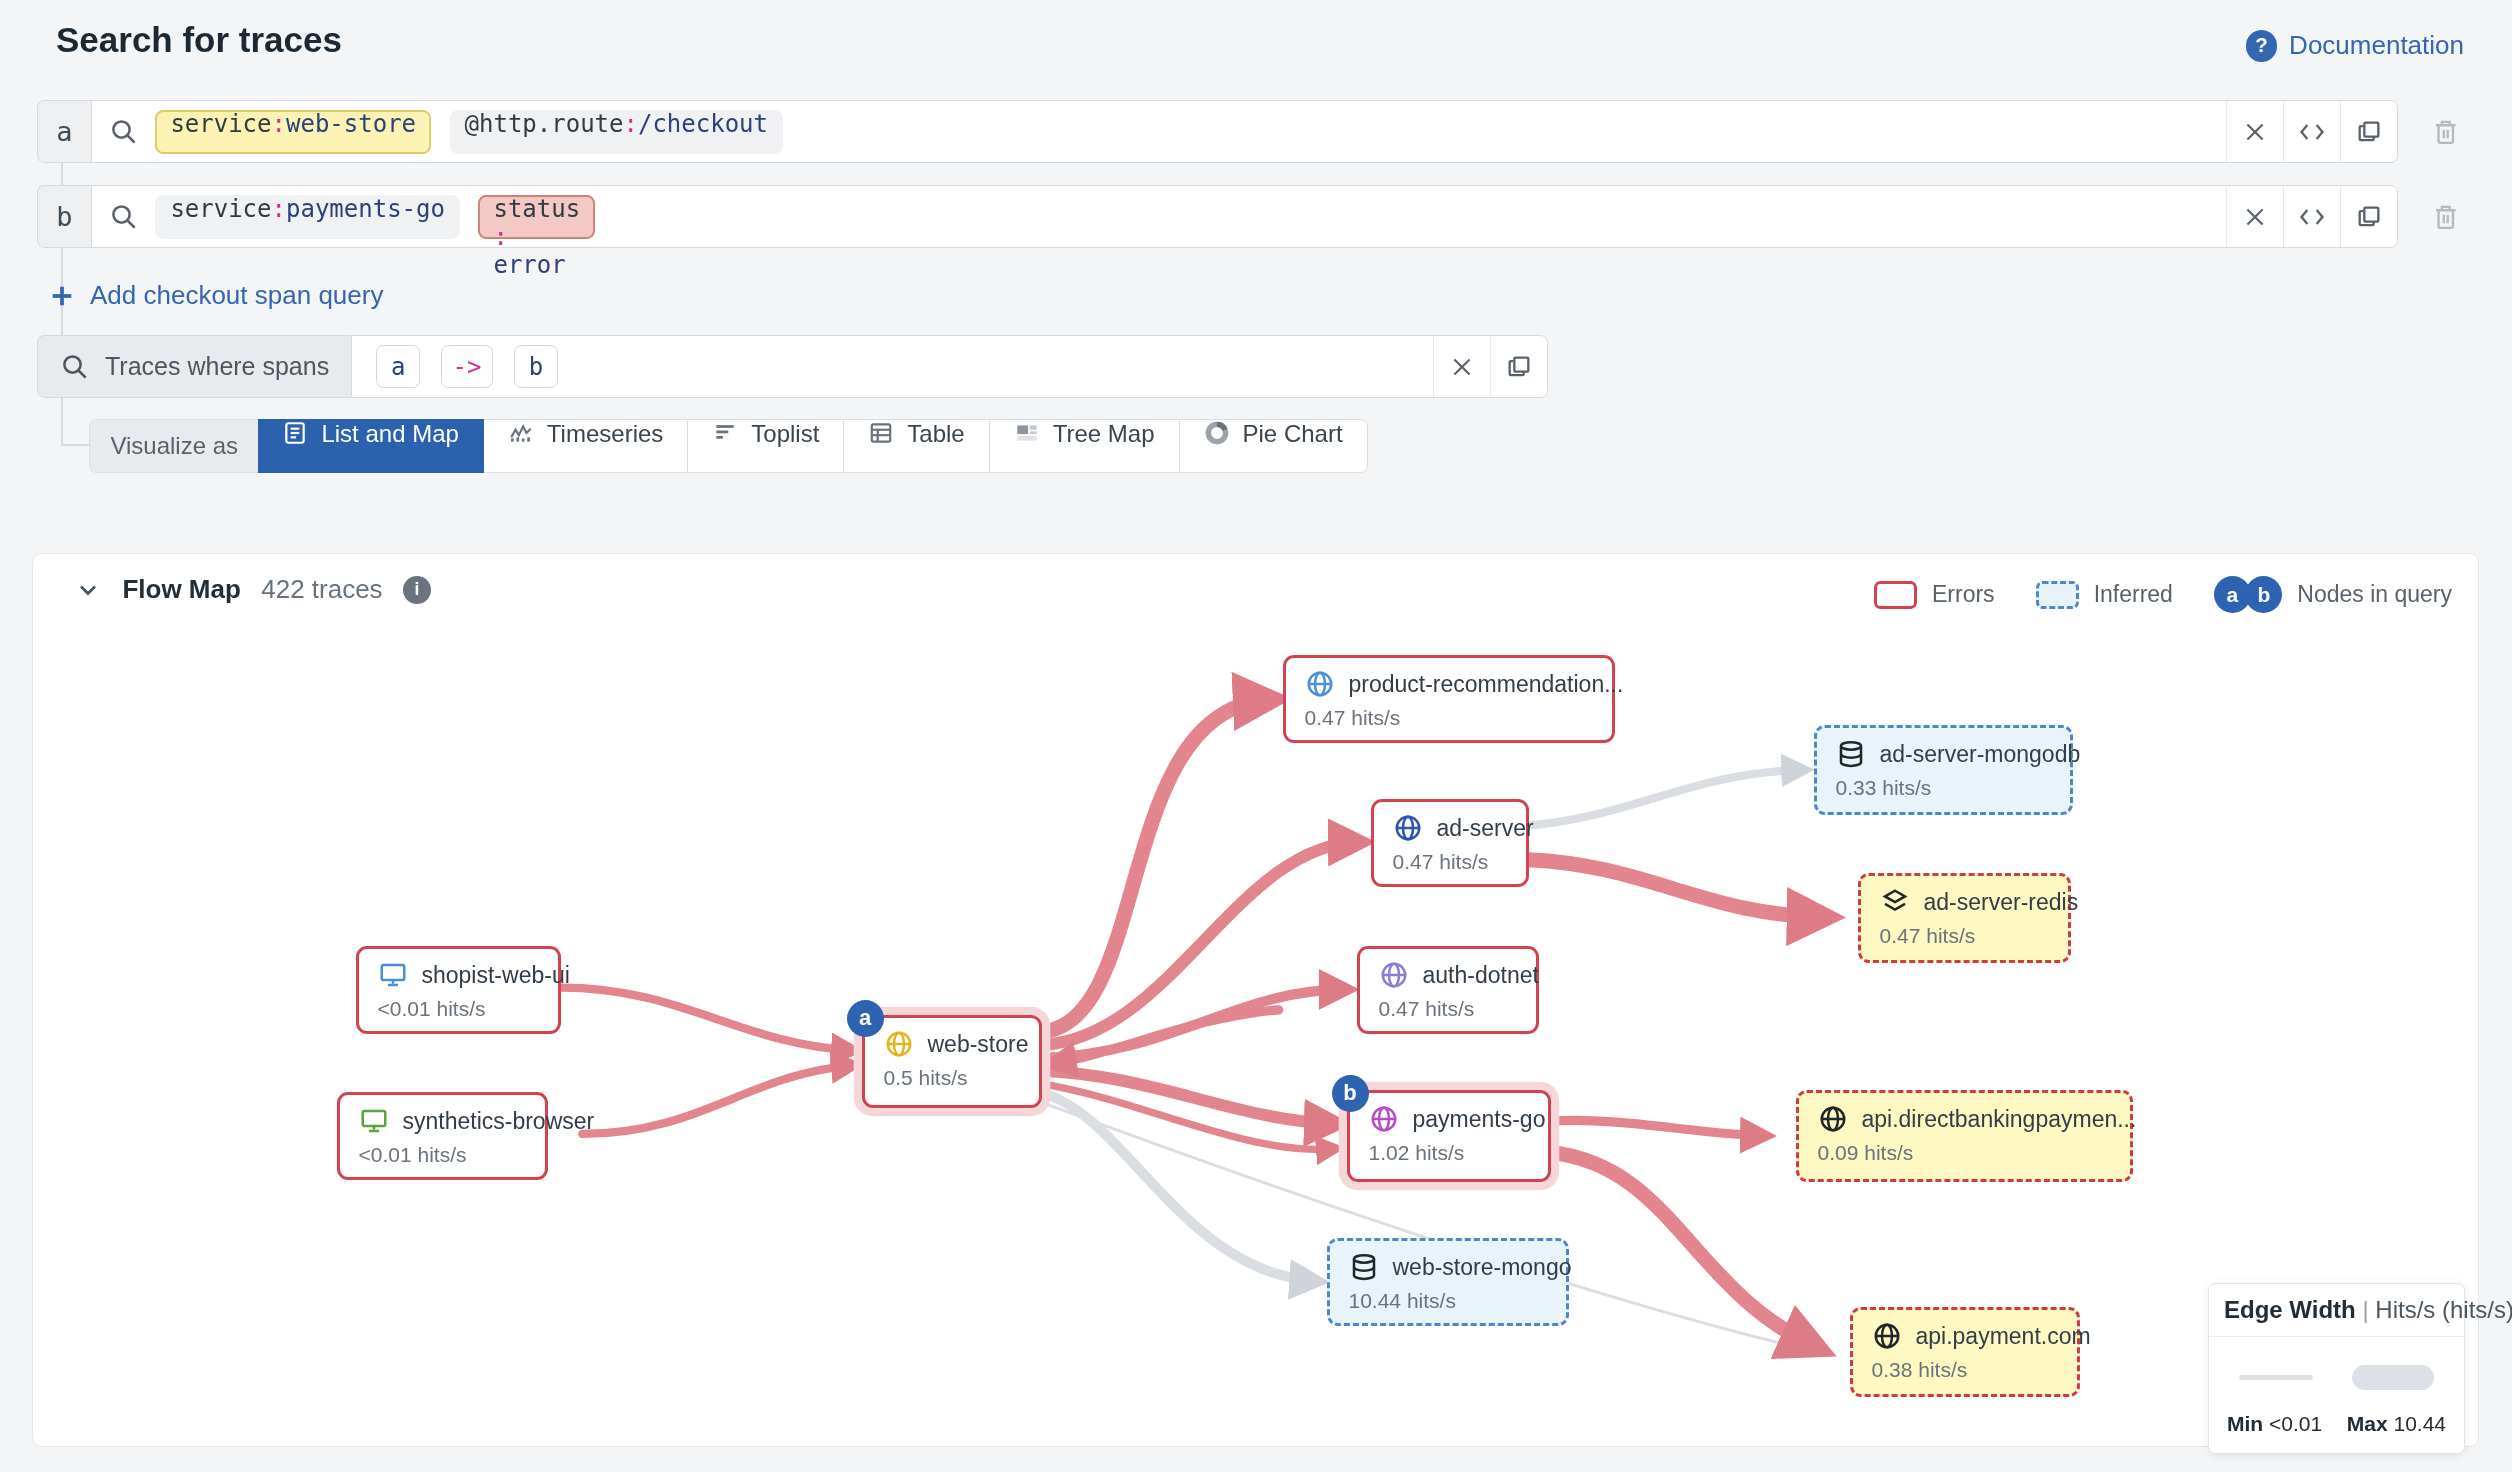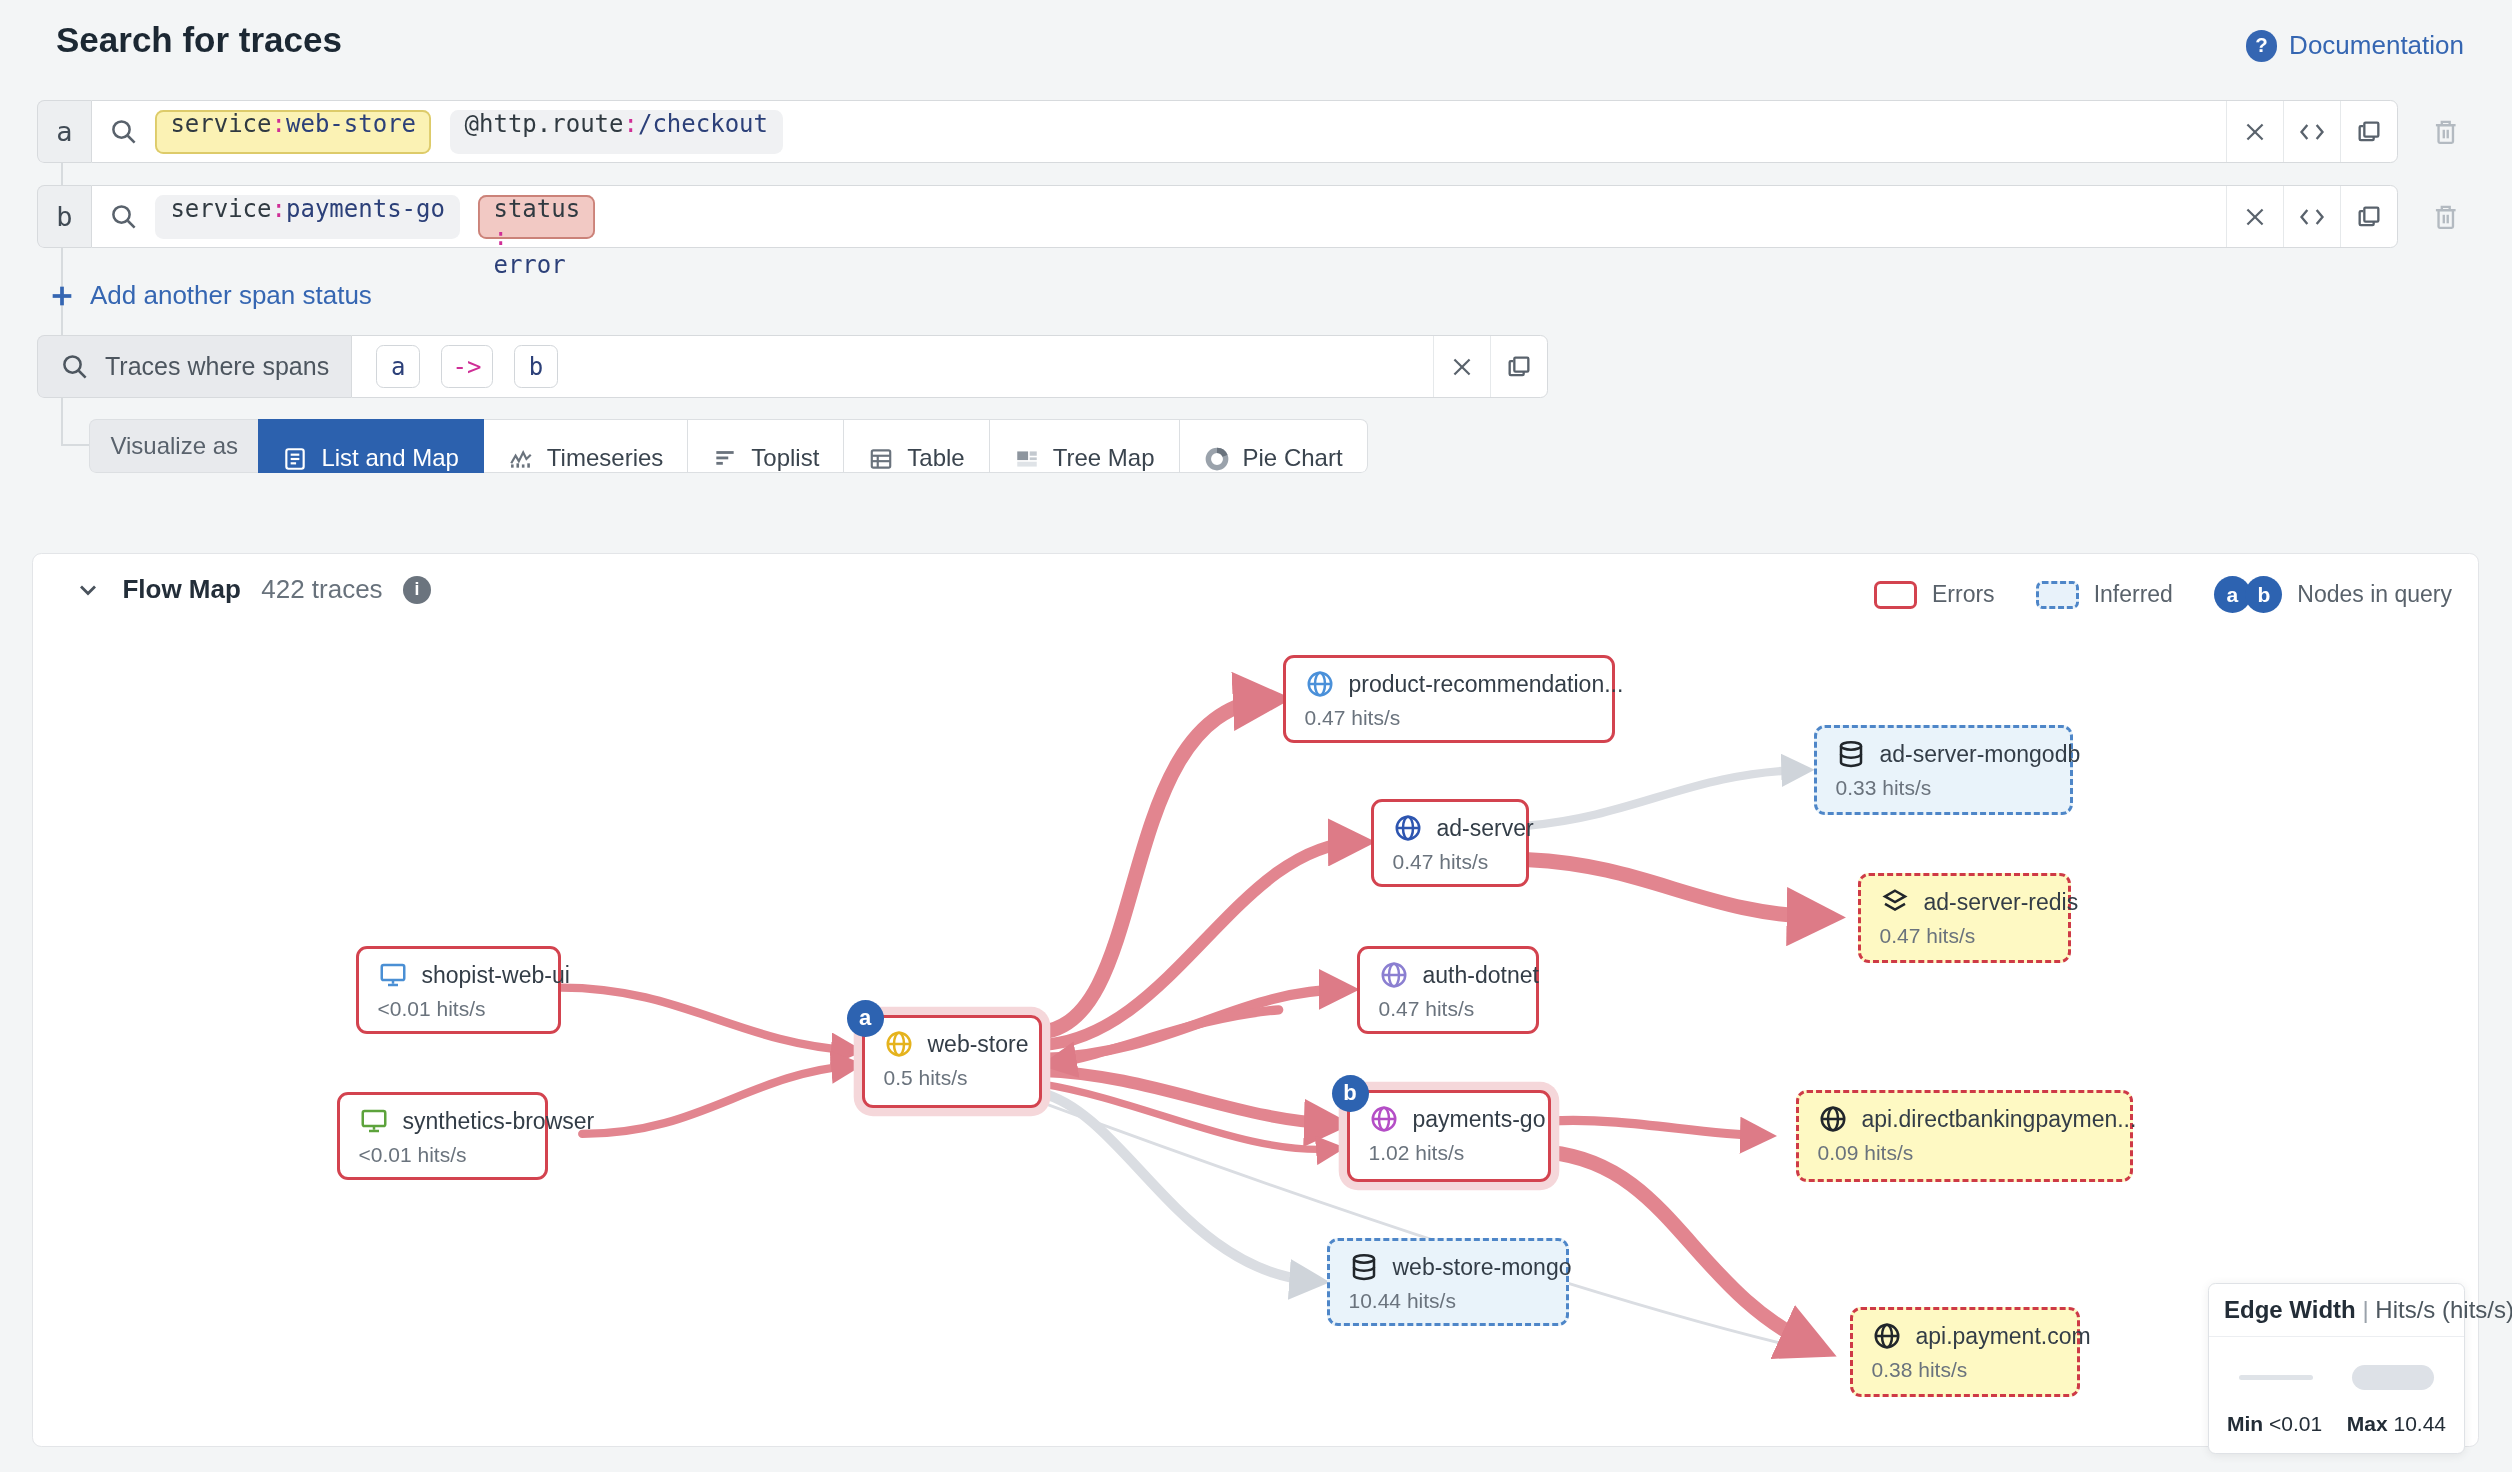--- a/index.html
+++ b/index.html
@@ -62,21 +62,21 @@
              border-radius:7.4px; display:flex; align-items:center; justify-content:center;
              font-family:"DejaVu Sans Mono", monospace; font-size:24px; color:#2c4079; }
   .op-arrow { color:#cf2e96; }
   .t-actions { margin-left:auto; display:flex; height:100%; }
 
   
   .viz-row { position:absolute; left:89px; top:419px; height:54px; display:flex; font-size:24px; }
   .viz-label { background:#e8eaed; border:1.9px solid #dcdfe2; border-right:none; border-radius:7.4px 0 0 7.4px;
                display:flex; align-items:center; padding:0 20.4px; color:#59626c; }
   .tab { background:#fff; border:1.9px solid #dcdfe2; border-left:none; padding:0 24px; display:flex;
-         align-items:flex-end; gap:13px; color:#3a444e; cursor:pointer; white-space:nowrap; }
+         align-items:flex-start; gap:13px; color:#3a444e; cursor:pointer; white-space:nowrap; }
   .tab:last-child { border-radius:0 7.4px 7.4px 0; }
   .tab.active { background:#2c61ae; border-color:#2c61ae; color:#fff; }
   .tab svg { flex:none; }
 
   
   .card { position:absolute; left:32px; top:553px; width:2447px; height:894px; background:#fff;
           border:1.9px solid #e3e5e8; border-radius:9.3px; }
   .fm-header { position:absolute; left:41px; top:20.4px; display:flex; align-items:center; gap:20.4px; }
   .fm-title { font-size:26px; font-weight:700; color:#232e39; }
   .fm-count { font-size:26px; color:#68727c; }
@@ -228,21 +228,21 @@
       <line x1="10.5" y1="10.5" x2="10.5" y2="17"></line>
       <line x1="13.5" y1="10.5" x2="13.5" y2="17"></line>
     </svg>
 </div>
 
 <div class="add-query">
   <svg width="28" height="28" viewBox="0 0 24 24" fill="none" stroke="#3566b2" stroke-width="3.2">
       <line x1="12" y1="4" x2="12" y2="20"></line>
       <line x1="4" y1="12" x2="20" y2="12"></line>
     </svg>
-  <span>Add another span status</span>
+  <span>Add checkout span query</span>
 </div>
 
 <div class="trace-row">
   <div class="t-label">
     <svg class="icon-search" width="30" height="30" viewBox="0 0 24 24" fill="none" stroke="#4d565f" stroke-width="2">
         <circle cx="10" cy="10" r="6.5"></circle>
         <line x1="15" y1="15" x2="20.5" y2="20.5"></line>
       </svg>
     <span>Traces where spans</span>
   </div>

